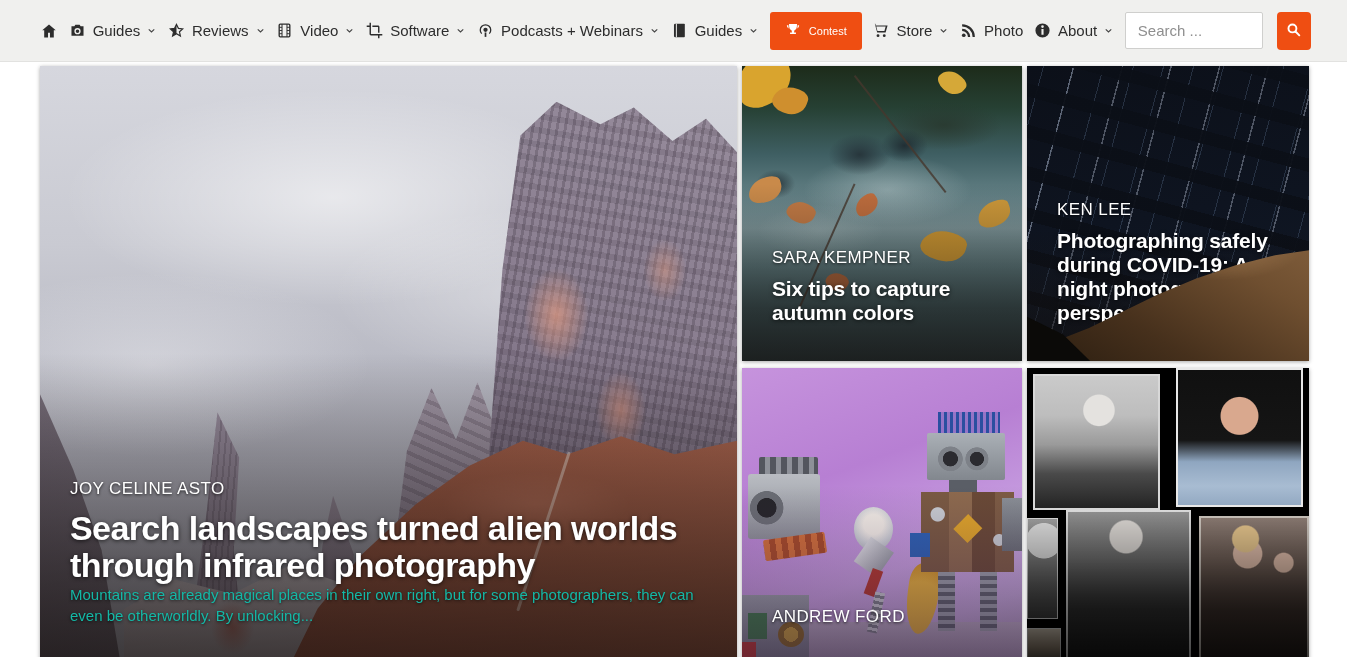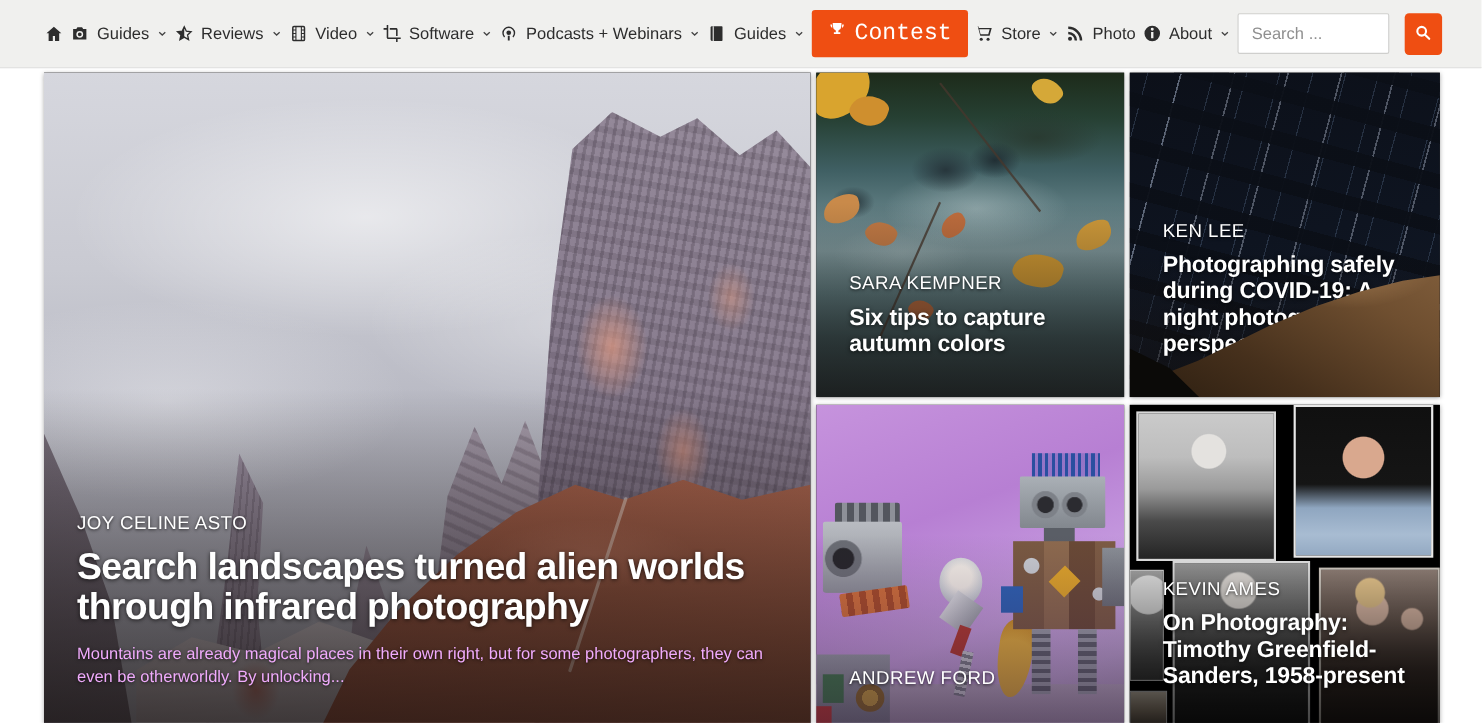--- a/index.html
+++ b/index.html
@@ -9,22 +9,22 @@
 
   
   .topnav { height:62px; background:#f0f0ee; border-bottom:1px solid #e2e2e0;
     display:flex; align-items:center; justify-content:space-between;
     padding:0 36px 0 40px; }
   .nav-item { display:flex; align-items:center; gap:7px; color:#2d2d2d;
     font-size:15px; text-decoration:none; cursor:pointer; white-space:nowrap; }
   .nav-item svg { display:block; }
   .chev { margin-left:-1px; color:#444; }
   .nav-contest { display:flex; align-items:center; gap:8px; background:var(--accent);
-    color:#fff; font-size:21px; padding:10px 15px; border-radius:3px;
-    text-decoration:none; cursor:pointer;font-family:Liberation Mono, monospace; }
+    color:#fff; font-size:11px; padding:10px 15px; border-radius:3px;
+    text-decoration:none; cursor:pointer; }
   .searchbox { display:flex; align-items:center; }
   .search-input { width:138px; height:37px; border:1px solid #cfcfcd; border-radius:2px;
     background:#fff; padding:0 12px; font-size:15px; color:#333;
     font-family:inherit; outline:none; }
   .search-input::placeholder { color:#8f8f8f; }
   .search-btn { width:34px; height:38px; margin-left:14px; border:none; border-radius:4px;
     background:var(--accent); color:#fff; display:flex; align-items:center;
     justify-content:center; cursor:pointer; }
 
   
@@ -38,22 +38,22 @@
   .art { inset:0; overflow:hidden; }
   .card-overlay { position:absolute; left:0; right:0; bottom:0; height:60%;
     background:linear-gradient(180deg, rgba(20,16,16,0) 0%, rgba(20,16,14,.38) 55%, rgba(16,12,10,.66) 100%); }
   .card-text { position:absolute; left:30px; right:24px; bottom:36px; color:#fff; }
   .card-author { font-size:17px; letter-spacing:.4px;
     text-shadow:0 1px 3px rgba(0,0,0,.75); }
   .card-title { font-size:21px; line-height:1.14; font-weight:700; margin-top:9px;
     letter-spacing:-.2px; text-shadow:0 1px 4px rgba(0,0,0,.7); }
   .hero .card-title { font-size:34px; line-height:1.08; letter-spacing:-.6px;
     max-width:650px; margin-top:11px; }
-  .hero .card-excerpt { font-size:15px; line-height:1.45; margin-top:13px;
-    max-width:630px; color:#f0abfc; text-shadow:0 1px 3px rgba(0,0,0,.7); }
+  .hero .card-excerpt { font-size:15px; line-height:1.45; 
+    max-width:630px; color:#14b8a6; text-shadow:0 1px 3px rgba(0,0,0,.7); }
 
   
   .art-hero { background:
     radial-gradient(55% 26% at 42% 22%, rgba(255,255,255,.55), transparent 70%),
     radial-gradient(40% 20% at 70% 38%, rgba(255,255,255,.3), transparent 70%),
     radial-gradient(45% 22% at 16% 50%, rgba(246,246,249,.4), transparent 70%),
     linear-gradient(180deg,#d6d7de 0%,#c9cad2 30%,#b9bac4 50%,#a8a8b3 68%,#9695a0 85%,#8e8c96 100%); }
   .h-distant { left:0; top:55%; width:17%; height:45%; opacity:.85;
     background:linear-gradient(200deg,#6e6370 0%,#564c57 60%,#463d46 100%);
     clip-path:polygon(0 0,28% 28%,52% 58%,68% 100%,0 100%); }
@@ -441,19 +441,15 @@
   <article class="card">
     <div class="art art-portraits">
       <div class="p-tile pt1"></div>
       <div class="p-tile pt2"></div>
       <div class="p-tile pt3"></div>
       <div class="p-tile pt4"></div>
       <div class="p-tile pt5"></div>
       <div class="p-tile pt6"></div>
     </div>
     <div class="card-overlay"></div>
-    <div class="card-text">
-      <div class="card-author">KEVIN AMES</div>
-      <h3 class="card-title">On Photography: Timothy Greenfield-Sanders, 1958-present</h3>
-    </div>
   </article>
 
 </main>
 
 </body></html>

